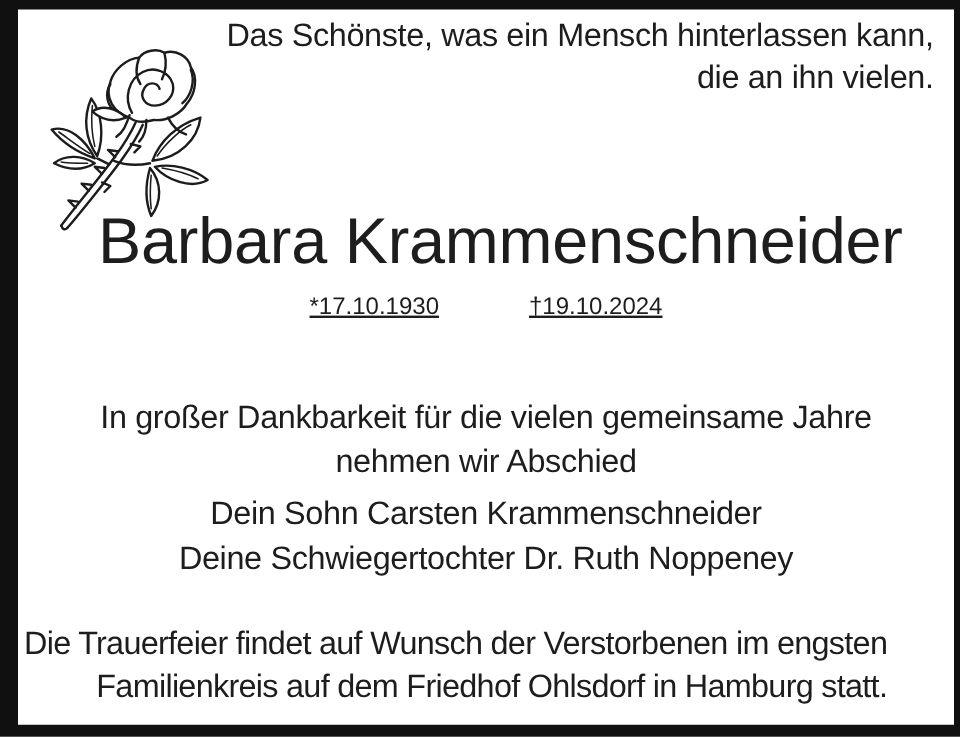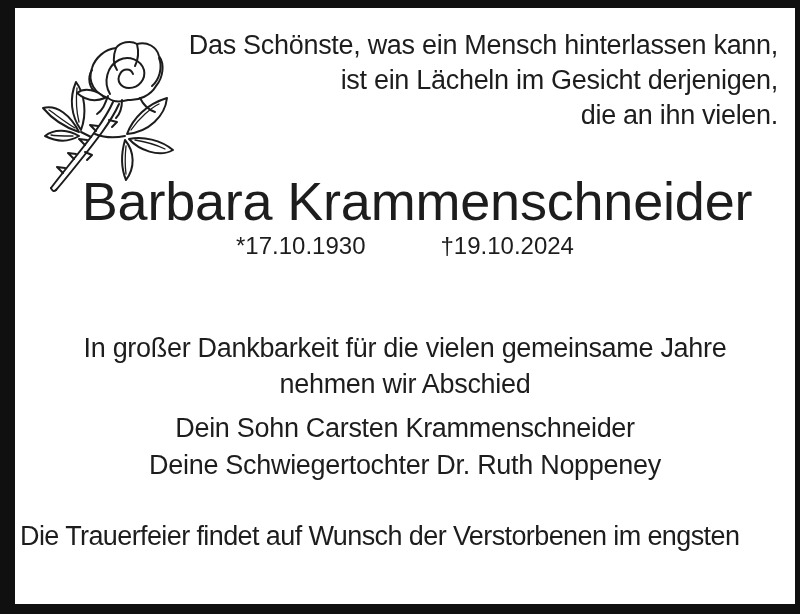--- a/index.html
+++ b/index.html
@@ -16,21 +16,21 @@
     border-style: solid;
     border-color: #101010;
     border-width: 8px 5px 10px 15px; 
     overflow: hidden;
     font-family: "Liberation Sans", "DejaVu Sans", sans-serif;
     color: #1d1d1d;
   }
   .abs { position: absolute; }
 
   .quote {
-    top: 20px;
+    top: 4px;
     right: 17px;
     text-align: right;
     font-size: 27px;
     line-height: 35px;
     letter-spacing: -0.3px;
     white-space: nowrap;
   }
 
   .rose {
     left: 10px;
@@ -49,29 +49,30 @@
     margin: 12px;
     text-align: center;
     font-size: 54px;
     font-weight: normal;
     line-height: 58px;
     letter-spacing: -0.2px;
     white-space: nowrap;
   }
 
   .dates {
-    top: 221px;
+    top: 231px;
     left: 0;
     width: 100%;
     display: flex;
     justify-content: center;
     gap: 75px;
-    font-size: 24px;
+    font-size: 20px;
     line-height: 34px;
     white-space: nowrap;
+    text-decoration: underline;
   }
 
   .farewell {
     top: 322px;
     left: 0;
     width: 100%;
     text-align: center;
     font-size: 27px;
     line-height: 36px;
     letter-spacing: -0.3px;
@@ -99,21 +100,20 @@
     white-space: nowrap;
   }
 </style>
 </head>
 <body>
 
 <div class="card">
 
   <div class="abs quote">
     <div>Das Schönste, was ein Mensch hinterlassen kann,</div>
-    <div>ist ein Lächeln im Gesicht derjenigen,</div>
     <div>die an ihn vielen.</div>
   </div>
 
   <svg class="abs rose" viewBox="0 0 168 162" xmlns="http://www.w3.org/2000/svg">
 
     <path d="M88,66 C80,84 64,104 48,124 C40,134 32,144 26,152"></path>
     <path d="M94,68 C86,86 70,106 54,126 C46,136 38,146 31,154"></path>
     <path d="M26,152 C27,155 29,156 31,154"></path>
 
     <path d="M73,90 l-8,-1 6,6"></path>
@@ -164,15 +164,16 @@
     <div>nehmen wir Abschied</div>
   </div>
 
   <div class="abs mourners">
     <div>Dein Sohn Carsten Krammenschneider</div>
     <div>Deine Schwiegertochter Dr. Ruth Noppeney</div>
   </div>
 
   <div class="abs funeral">
     <div>Die Trauerfeier findet auf Wunsch der Verstorbenen im engsten</div>
+    <div>Familienkreis auf dem Friedhof Ohlsdorf in Hamburg statt.</div>
   </div>
 
 </div>
 
 </body></html>

